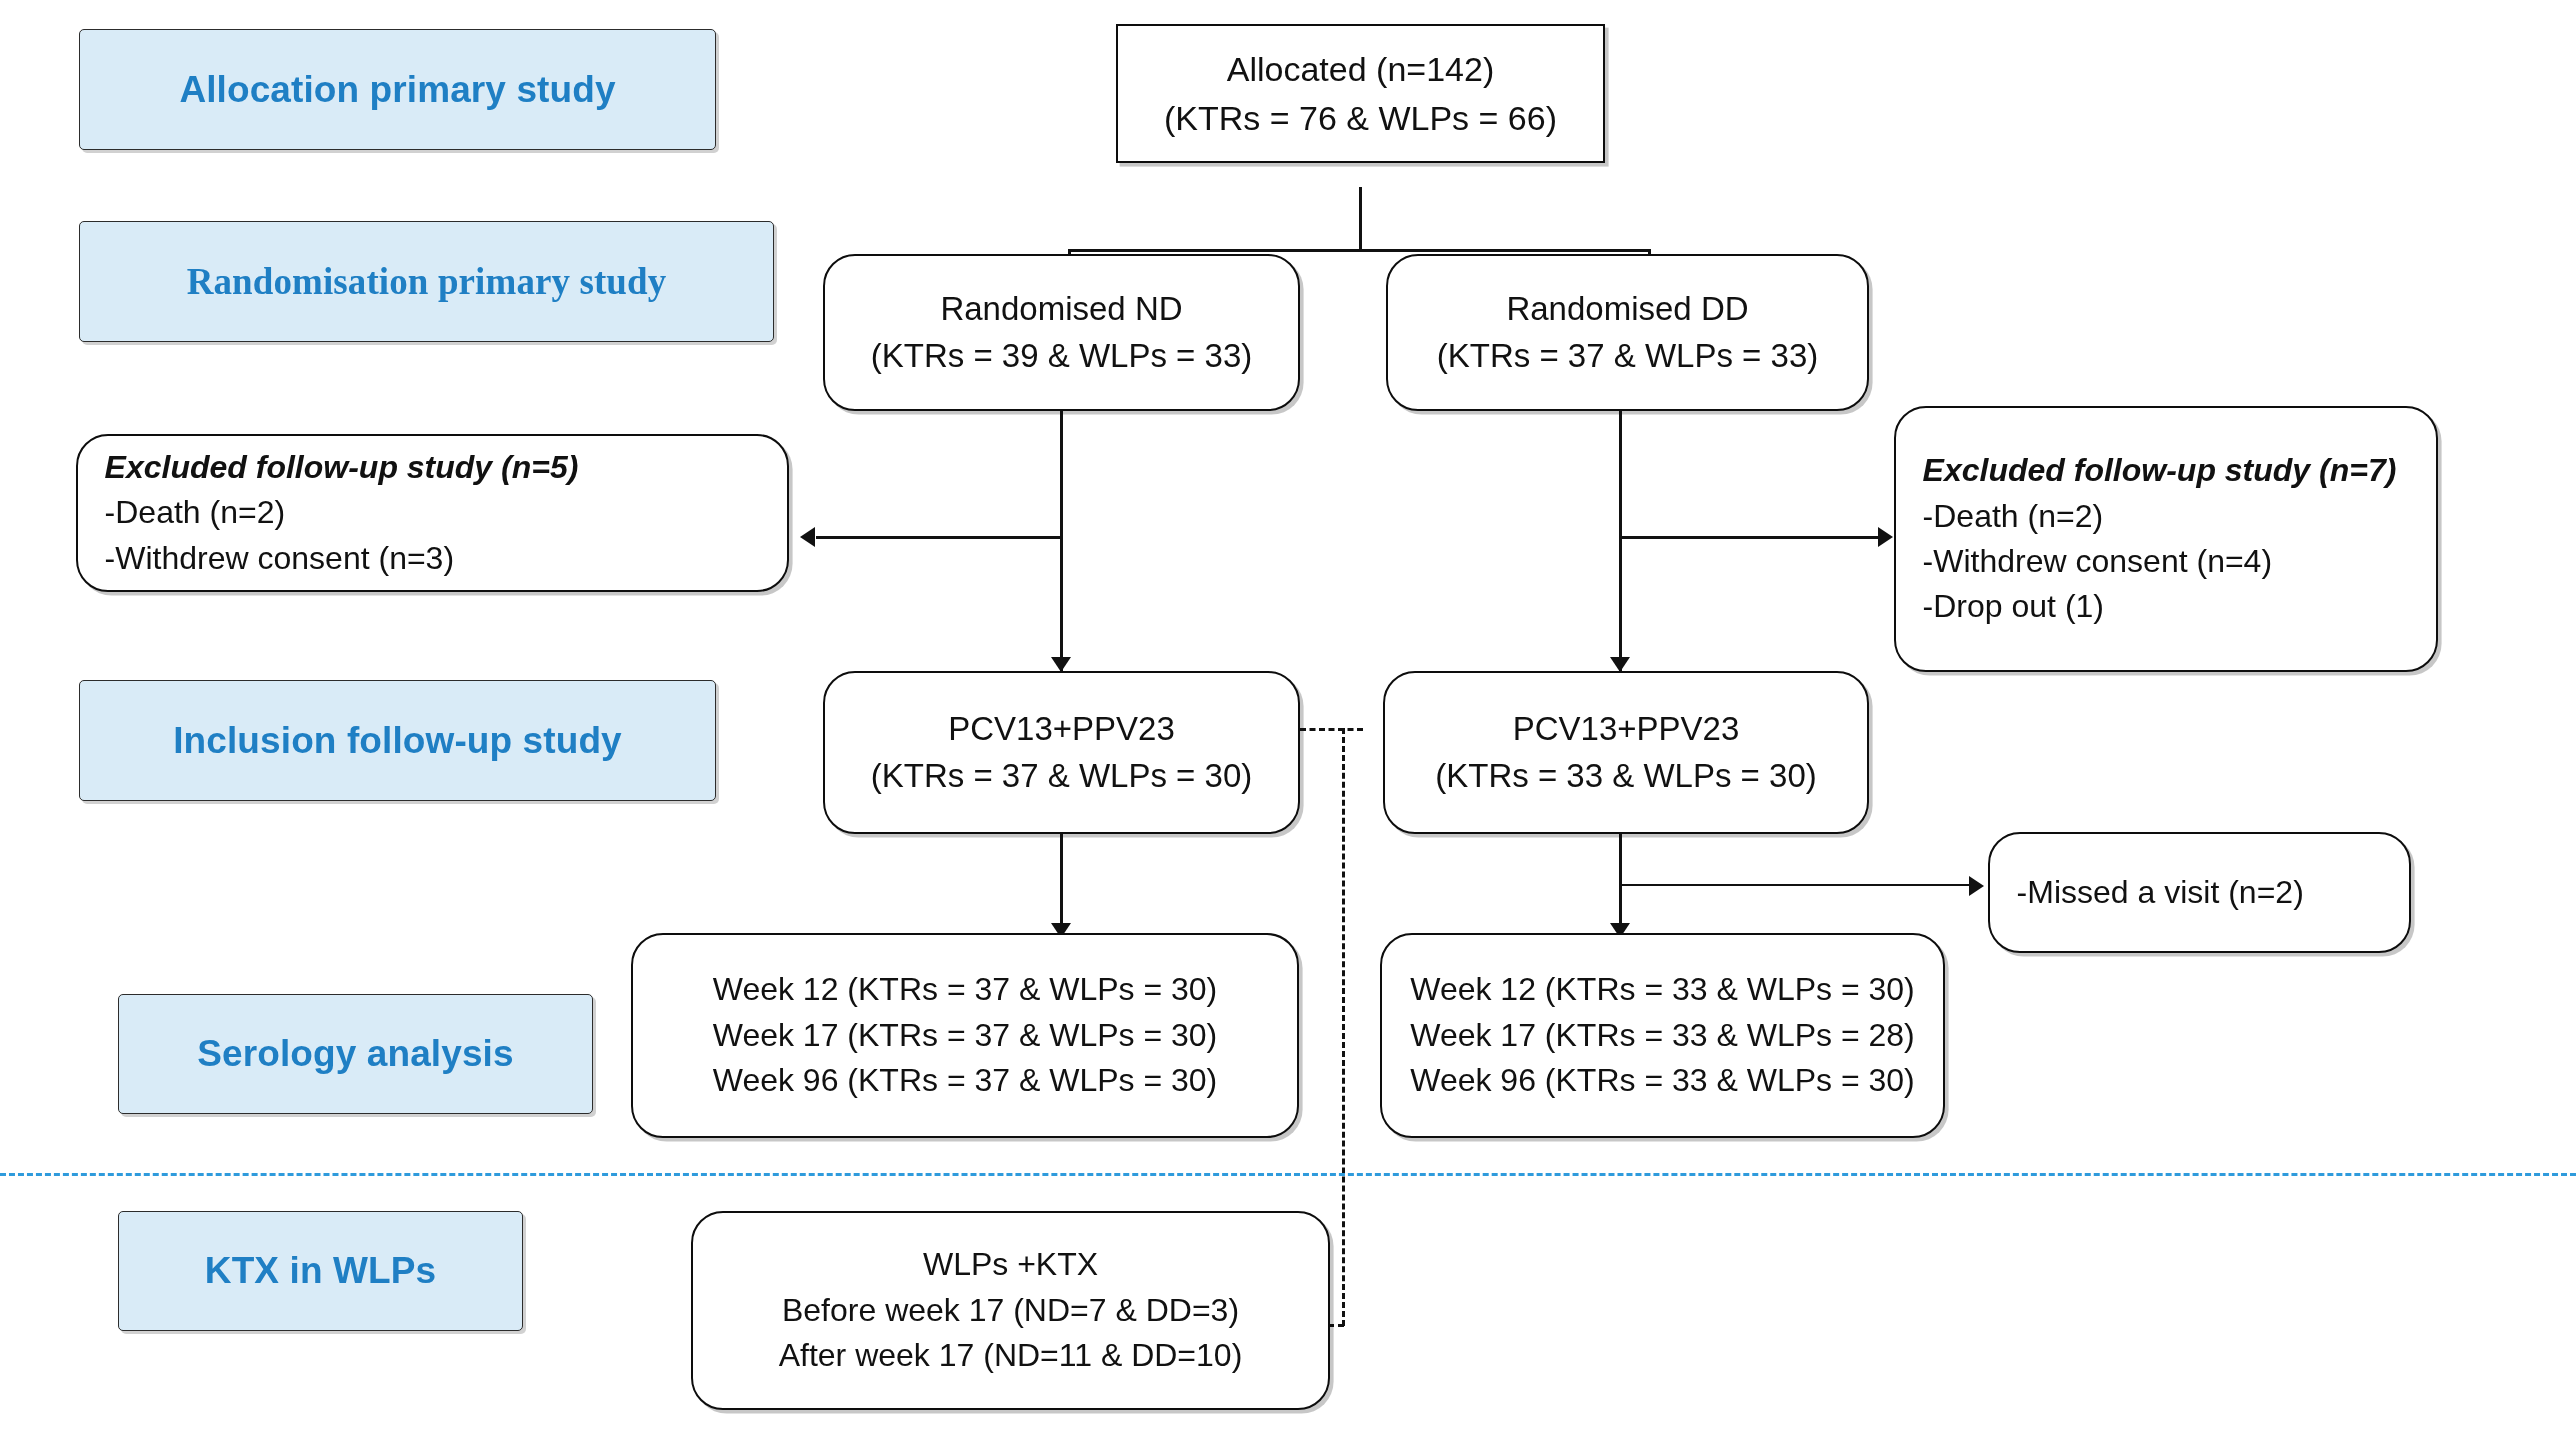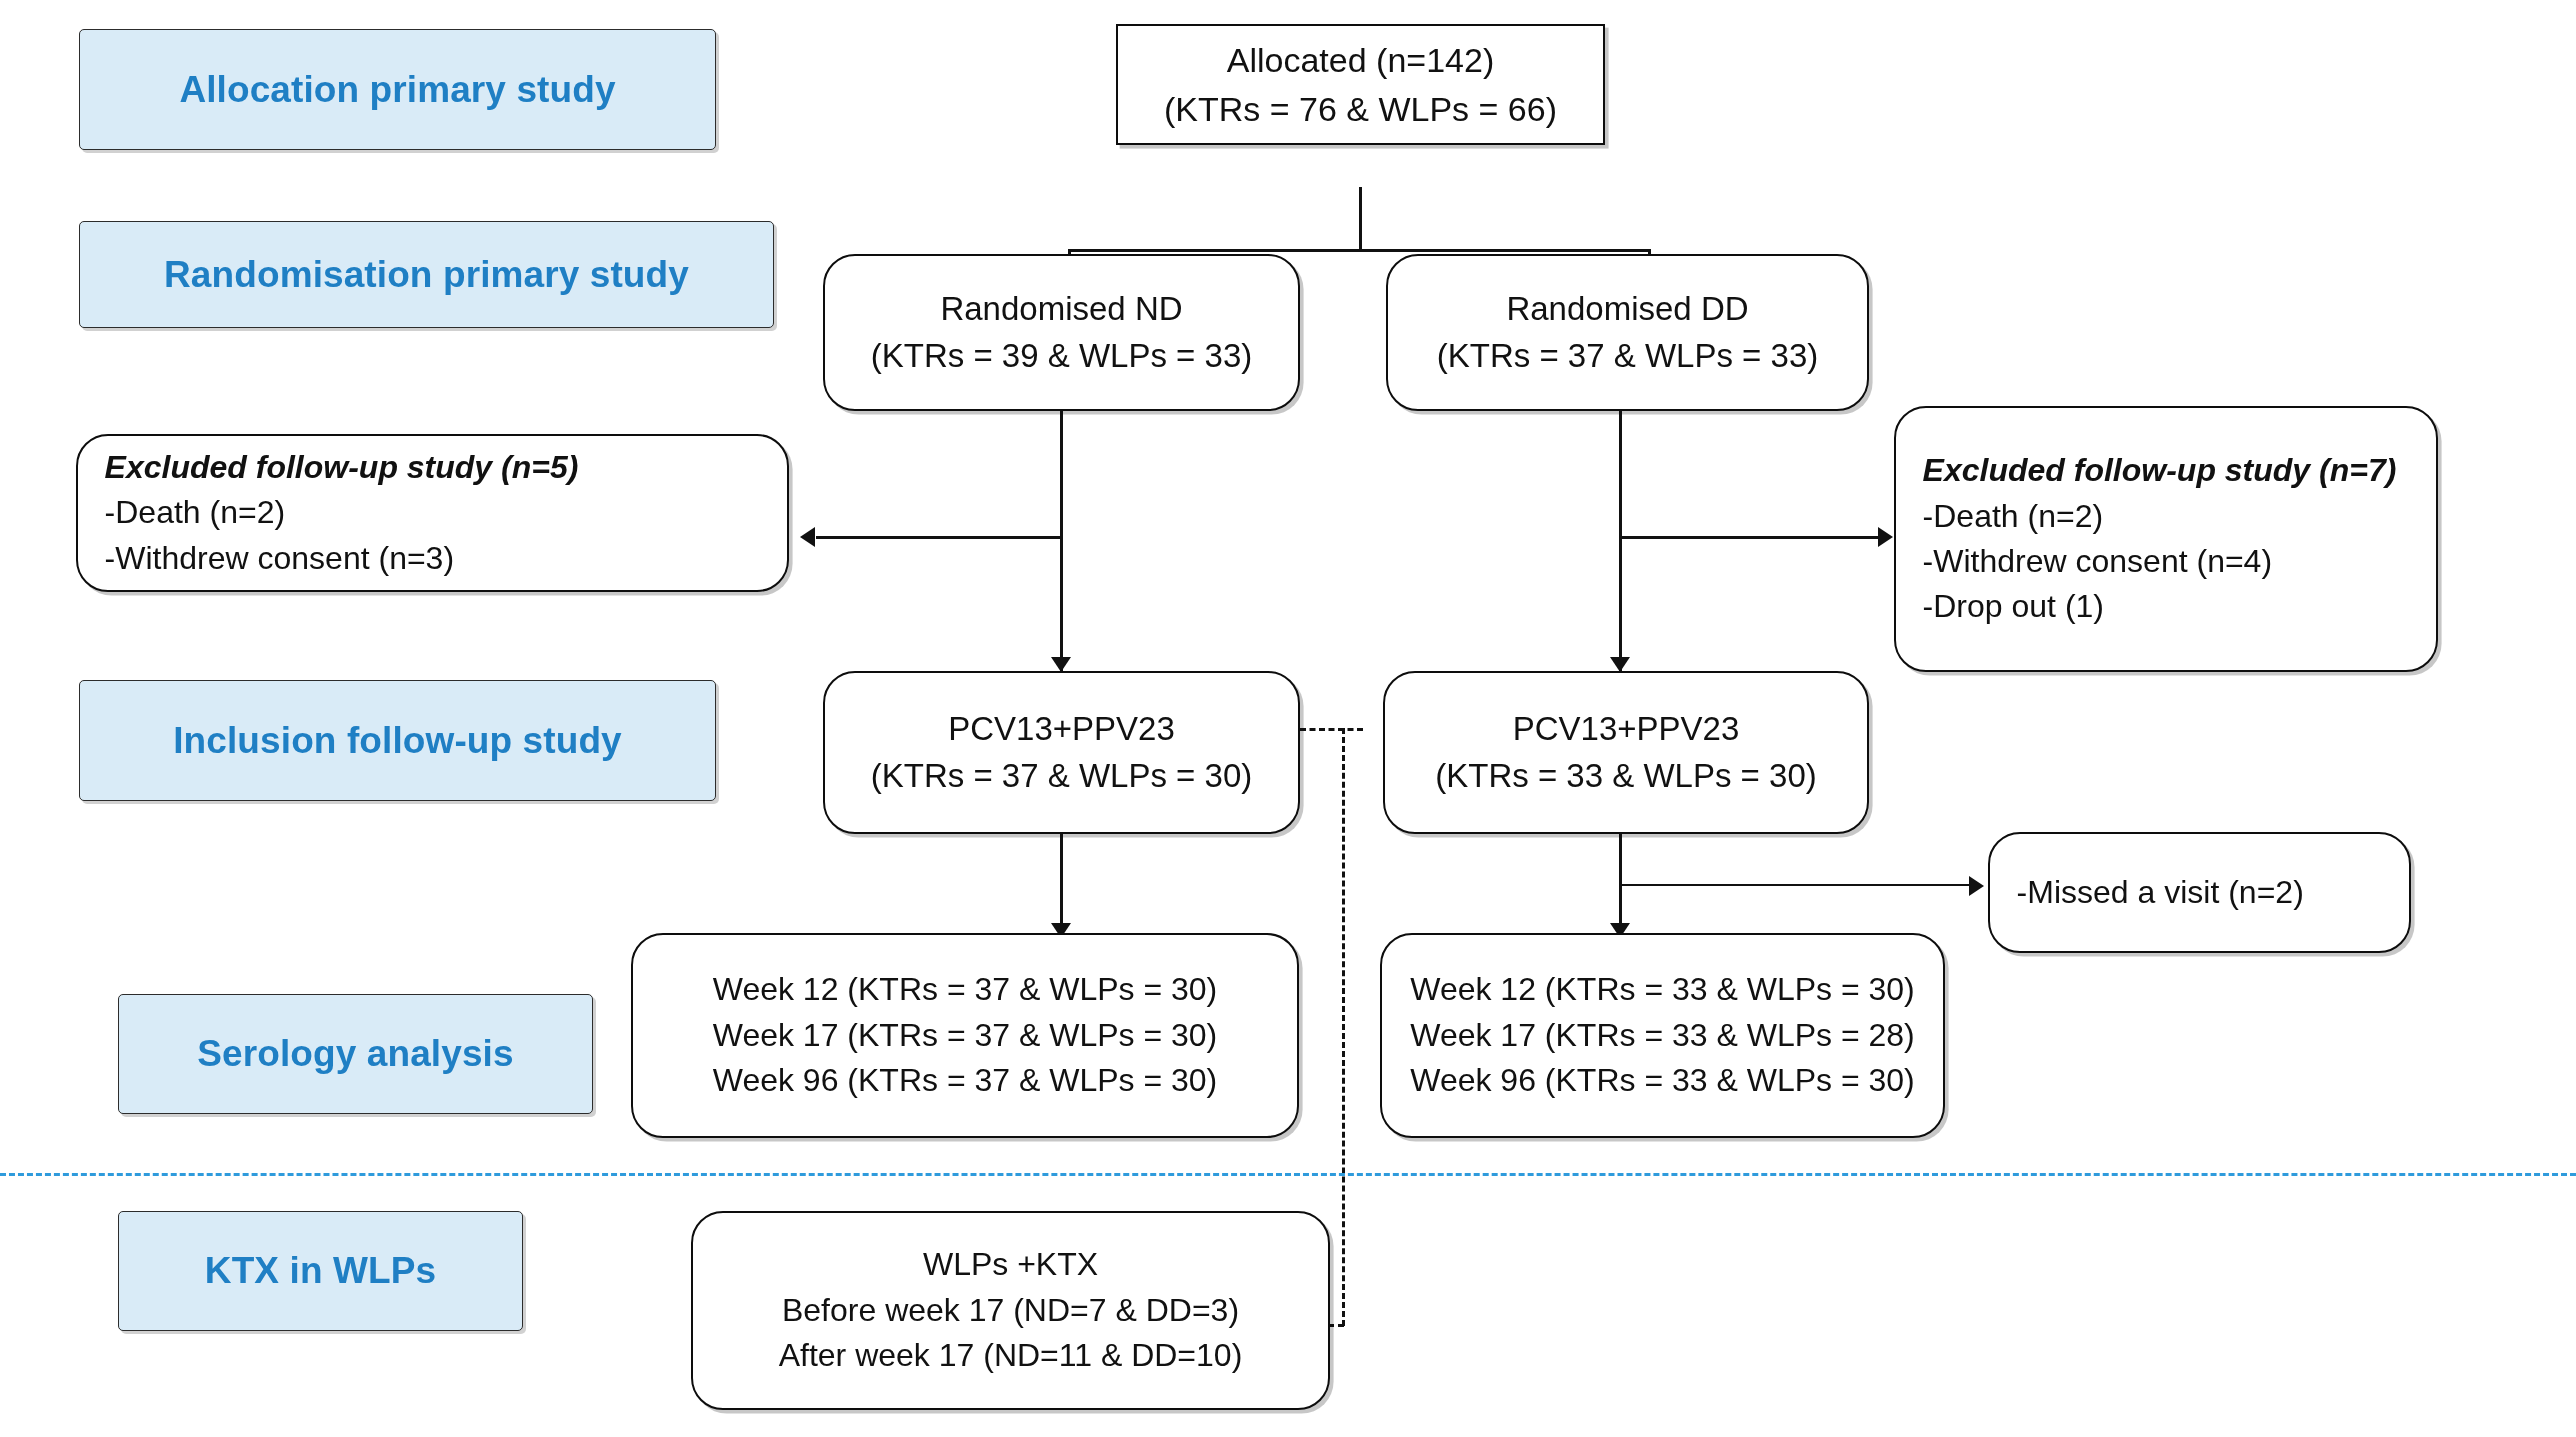--- a/index.html
+++ b/index.html
@@ -57,37 +57,37 @@
 </style>
 </head>
 <body>
 
 <div id="stage">
 
   <div class="stage-label" style="left:79px;top:29px;width:637px;height:121px;font-size:37px;">
     <span>Allocation primary study</span>
   </div>
 
-  <div class="stage-label" style="left:79px;top:221px;width:695px;height:107px;font-size:37px;">
+  <div class="stage-label" style="left:79px;top:221px;width:695px;height:121px;font-size:37px;font-family:Liberation Serif, serif;">
     <span>Randomisation primary study</span>
   </div>
 
   <div class="stage-label" style="left:79px;top:680px;width:637px;height:121px;font-size:37px;">
     <span>Inclusion follow-up study</span>
   </div>
 
   <div class="stage-label" style="left:118px;top:994px;width:475px;height:120px;font-size:37px;">
     <span>Serology analysis</span>
   </div>
 
   <div class="stage-label" style="left:118px;top:1211px;width:405px;height:120px;font-size:37px;">
     <span>KTX in WLPs</span>
   </div>
 
-  <div class="fbox sq" style="left:1116px;top:24px;width:489px;height:121px;font-size:34px;">
+  <div class="fbox sq" style="left:1116px;top:24px;width:489px;height:139px;font-size:34px;">
     <div class="ln">Allocated (n=142)</div>
     <div class="ln">(KTRs = 76 &amp; WLPs = 66)</div>
   </div>
 
   <div class="vline" style="left:1359px;top:187px;height:63px;"></div>
   <div class="hline" style="left:1068px;top:249px;width:583px;"></div>
   <div class="vline" style="left:1068px;top:249px;height:36px;"></div>
   <div class="vline" style="left:1648px;top:249px;height:36px;"></div>
   <div class="arrow-d" style="left:1059px;top:282px;"></div>
   <div class="arrow-d" style="left:1639px;top:282px;"></div>

